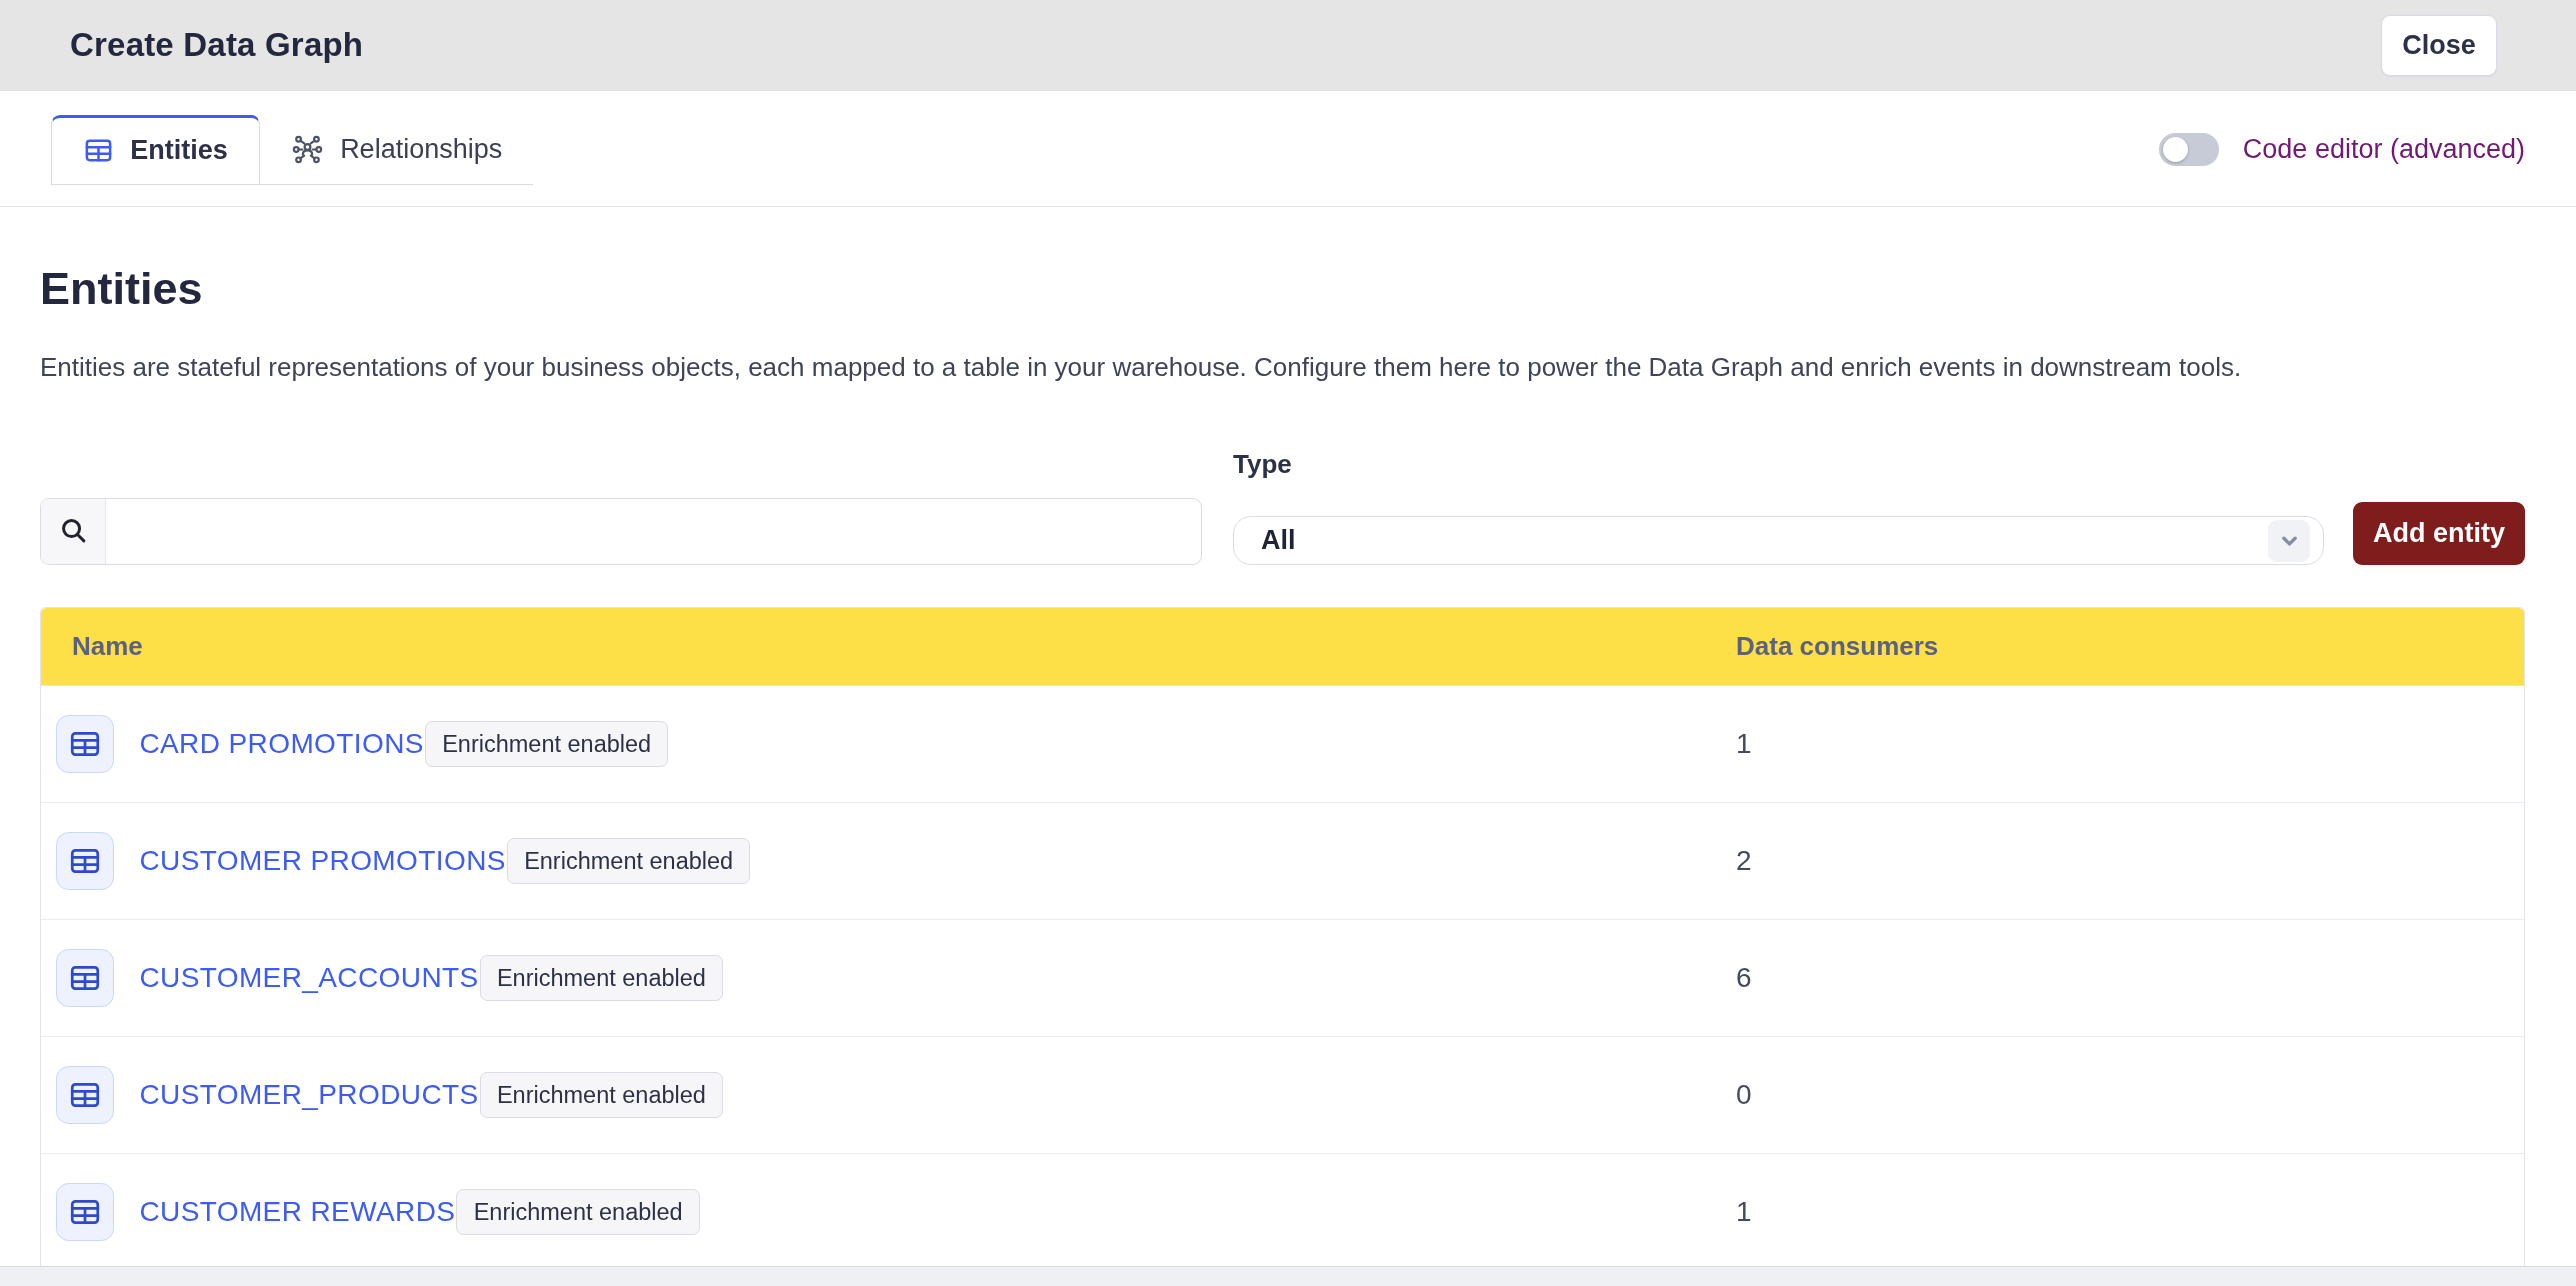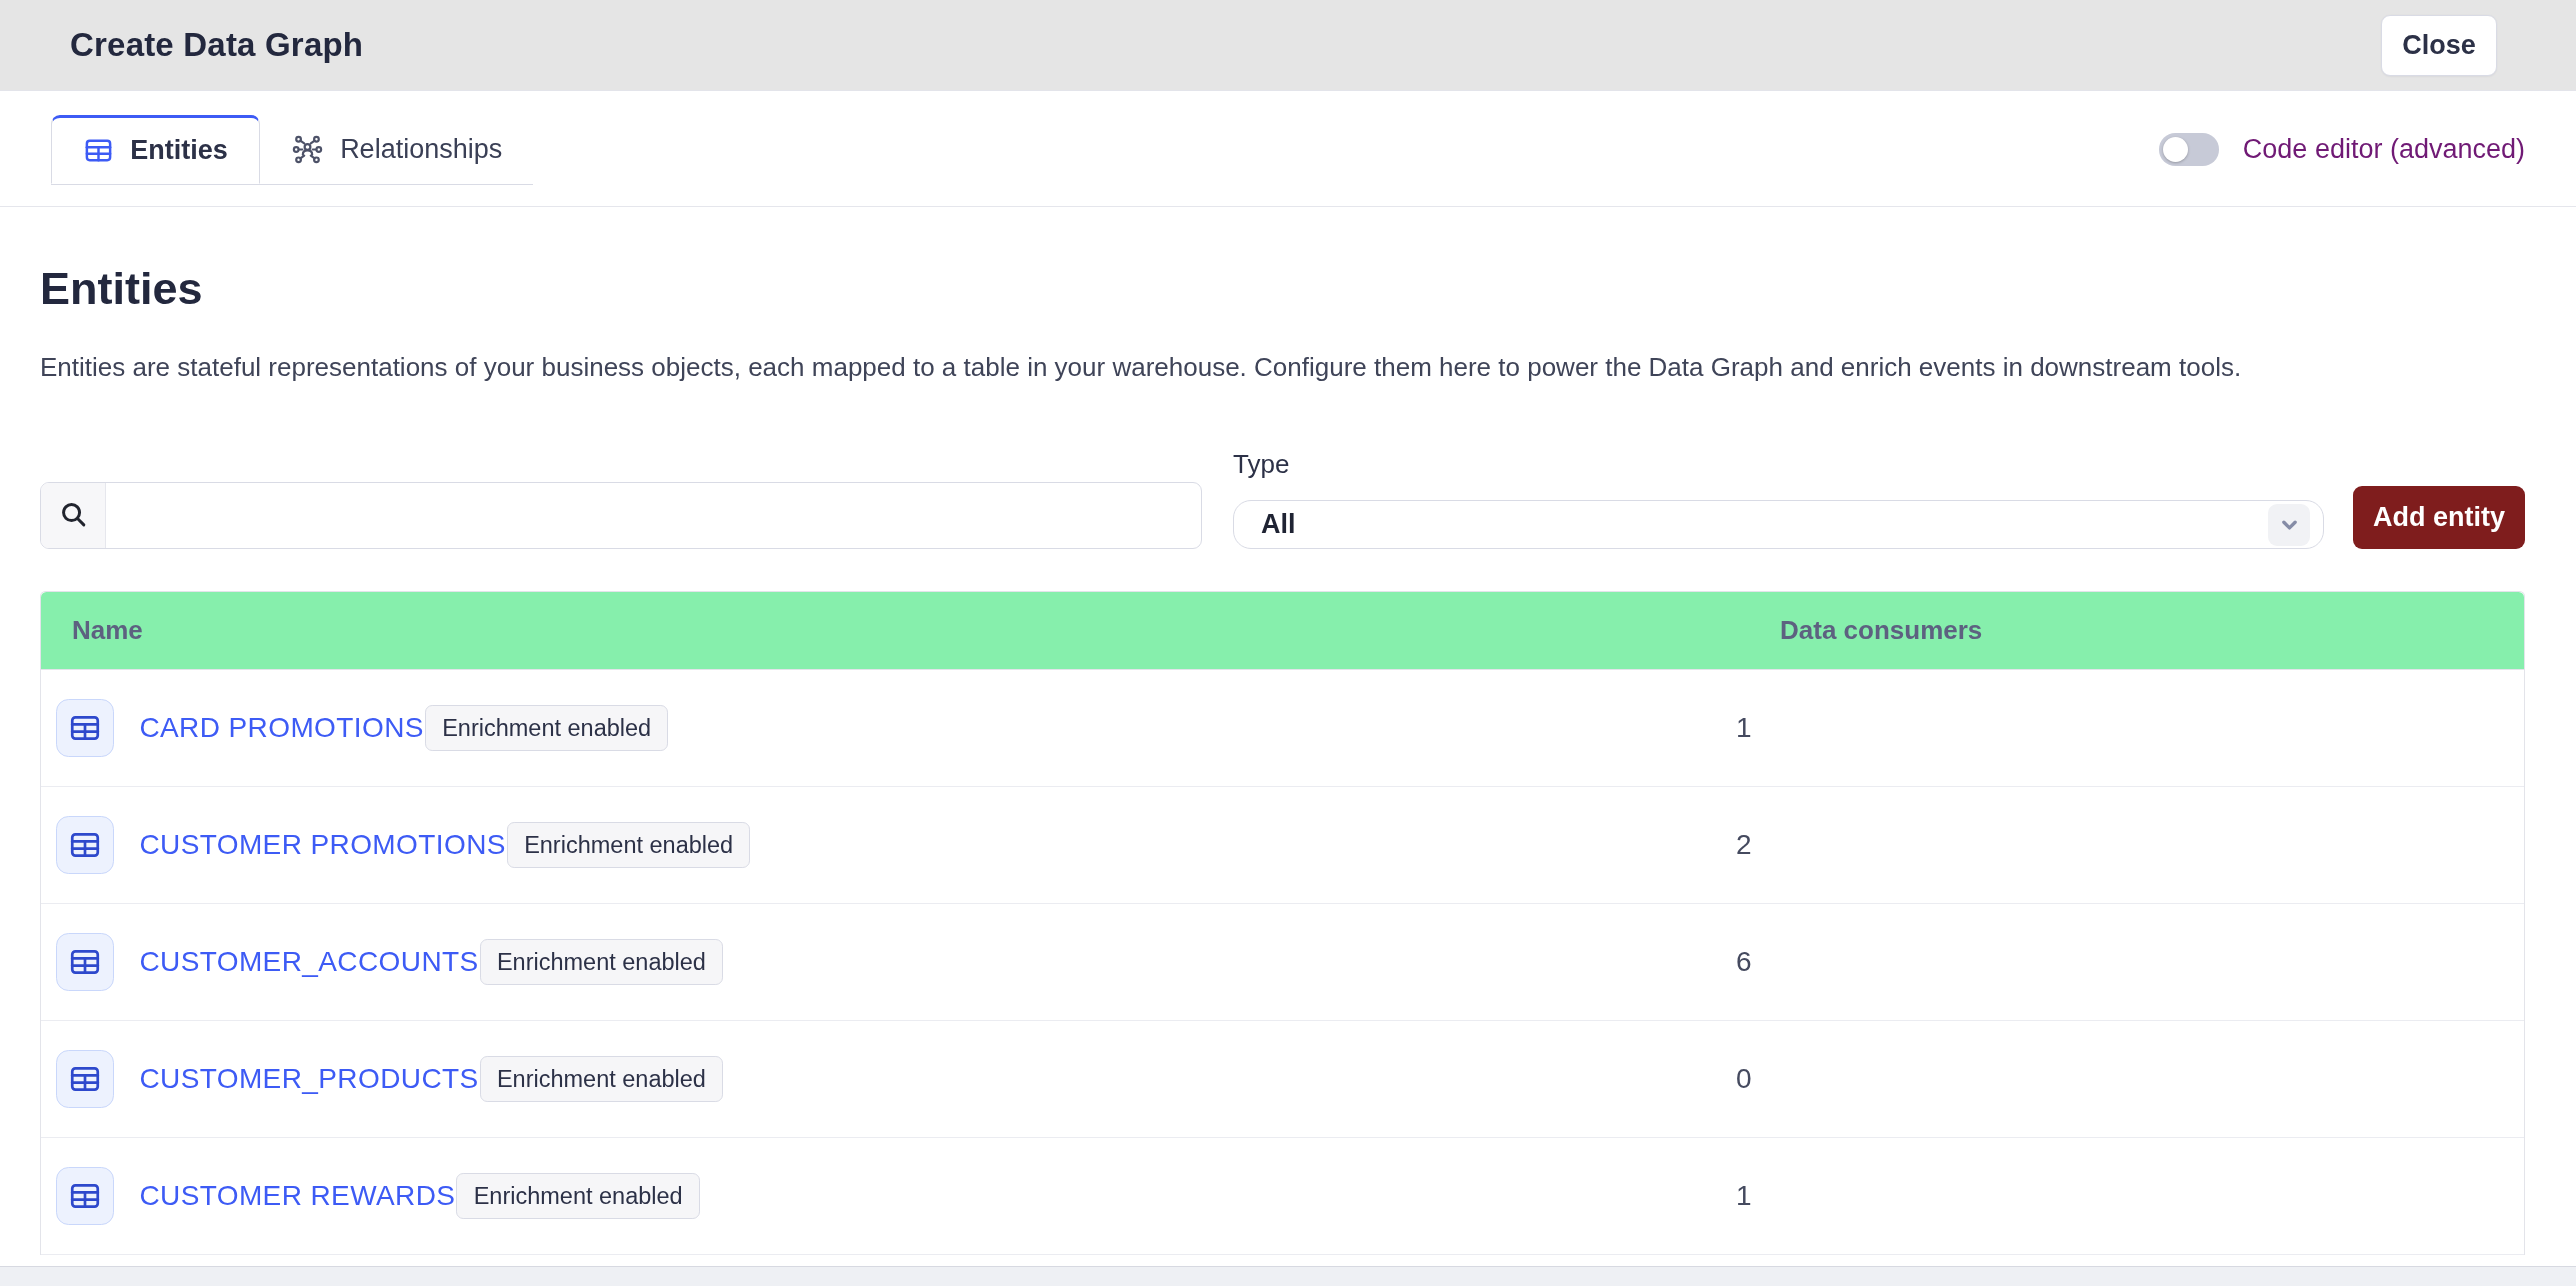--- a/index.html
+++ b/index.html
@@ -66,21 +66,21 @@
   }
   .search-prefix {
     width:65px; background:#f7f7f9; border-right:0.9px solid #e6e7ed;
     display:flex; align-items:center; justify-content:center; flex:none;
   }
   .search-box input {
     flex:1; border:none; outline:none; font-family:inherit;
     font-size:27px; padding:0 22px; color:#23283e; background:transparent;
   }
   .type-group { flex:1; margin-left:31px; display:flex; flex-direction:column; }
-  .type-label { font-size:26px; font-weight:normal; color:#2c3147; margin-bottom:20px; }
+  .type-label { font-size:26px; font-weight:bold; color:#2c3147; margin-bottom:36px; }
   .select {
     position:relative; height:49px; border:0.9px solid #d9dbe5; border-radius:18px;
     background:#ffffff; display:flex; align-items:center;
     padding:0 81px 0 27px; font-size:27px; font-weight:bold; color:#1f2333; cursor:pointer;
   }
   .chevron-box {
     position:absolute; right:12.6px; top:50%; transform:translateY(-50%);
     width:42px; height:42px; border-radius:9px; background:#f1f2f5;
     display:flex; align-items:center; justify-content:center;
   }
@@ -89,23 +89,23 @@
     background:#7f1d1d; color:#ffffff; border:none; border-radius:9px;
     font-family:inherit; font-size:27px; font-weight:bold; cursor:pointer;
   }
 
   
   .table {
     margin-top:42px; border:0.9px solid #e3e4ea; border-bottom:none;
     border-radius:5.4px 5.4px 0 0; background:#ffffff;
   }
   .thead {
-    display:flex; align-items:center; height:78px; background:#86efac;
+    display:flex; align-items:center; height:78px; background:#fde047;
     border-bottom:0.9px solid #e3e4ea; border-radius:5.4px 5.4px 0 0;
-    font-size:26px; font-weight:bold; color:#5d6180;gap:44px;
+    font-size:26px; font-weight:bold; color:#5d6180;
   }
   .th-name { width:1695px; padding-left:31px; flex:none; }
   .th-consumers { flex:1; }
   .trow {
     display:flex; align-items:center; height:117px;
     border-bottom:0.9px solid #ebecf1; background:#ffffff; cursor:pointer;
   }
   .cell-name { width:1695px; padding-left:15.4px; flex:none; display:flex; align-items:center; }
   .entity-chip {
     width:58px; height:58px; border:0.9px solid #c9d7fb; background:#edf2fe;

